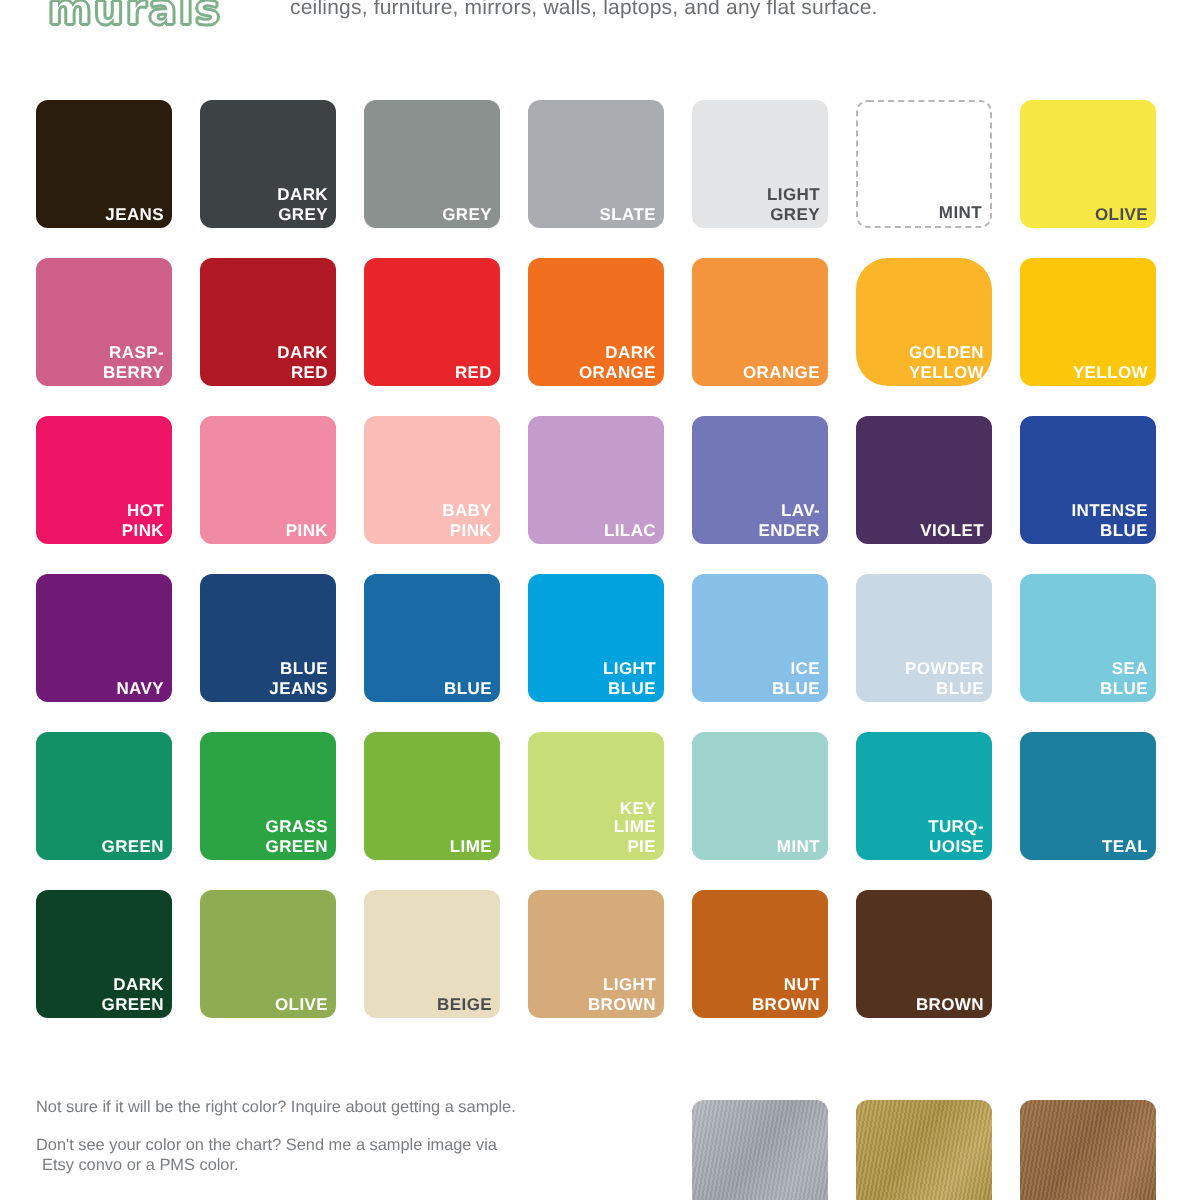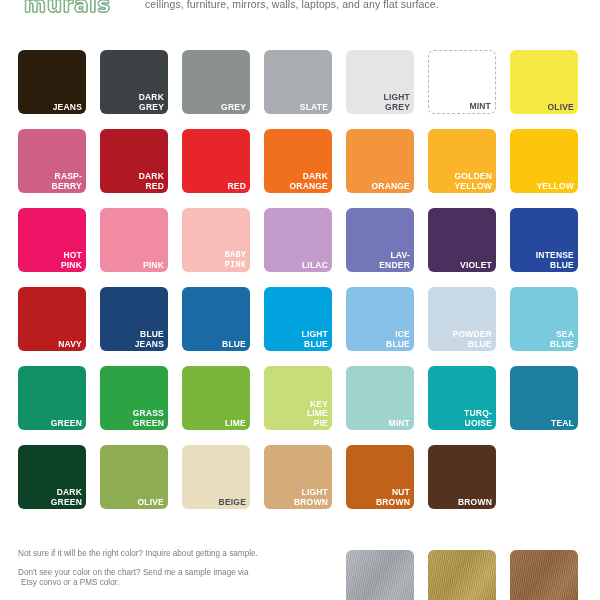--- a/index.html
+++ b/index.html
@@ -163,52 +163,52 @@
         </div>
         <div class="swatch" style="background: rgb(232, 37, 43);">
           <div class="label">RED</div>
         </div>
         <div class="swatch" style="background: rgb(240, 112, 31);">
           <div class="label">DARK<br>ORANGE</div>
         </div>
         <div class="swatch" style="background: rgb(243, 149, 60);">
           <div class="label">ORANGE</div>
         </div>
-        <div class="swatch" style="background: rgb(250, 181, 41);">
+        <div class="swatch" style="background: rgb(250, 181, 41); border-radius: 16px;">
           <div class="label">GOLDEN<br>YELLOW</div>
         </div>
         <div class="swatch" style="background: rgb(252, 198, 11);">
           <div class="label">YELLOW</div>
         </div>
       </div>
       <div class="row">
         <div class="swatch" style="background: rgb(238, 20, 102);">
           <div class="label">HOT<br>PINK</div>
         </div>
         <div class="swatch" style="background: rgb(240, 139, 163);">
           <div class="label">PINK</div>
         </div>
-        <div class="swatch" style="background: rgb(249, 188, 182); font-family: Liberation Mono, monospace;">
+        <div class="swatch" style="background: rgb(249, 188, 182);">
           <div class="label">BABY<br>PINK</div>
         </div>
         <div class="swatch" style="background: rgb(196, 156, 203);">
           <div class="label">LILAC</div>
         </div>
         <div class="swatch" style="background: rgb(116, 119, 183);">
           <div class="label">LAV-<br>ENDER</div>
         </div>
         <div class="swatch" style="background: rgb(75, 47, 94);">
           <div class="label">VIOLET</div>
         </div>
         <div class="swatch" style="background: rgb(38, 73, 157);">
           <div class="label">INTENSE<br>BLUE</div>
         </div>
       </div>
       <div class="row">
-        <div class="swatch" style="background: #b91c1c; padding-left: 22px;">
+        <div class="swatch" style="background: #701a75; padding-left: 22px;">
           <div class="label">NAVY</div>
         </div>
         <div class="swatch" style="background: rgb(29, 68, 119);">
           <div class="label">BLUE<br>JEANS</div>
         </div>
         <div class="swatch" style="background: rgb(26, 107, 165);">
           <div class="label">BLUE</div>
         </div>
         <div class="swatch" style="background: rgb(0, 163, 221);">
           <div class="label">LIGHT<br>BLUE</div>

